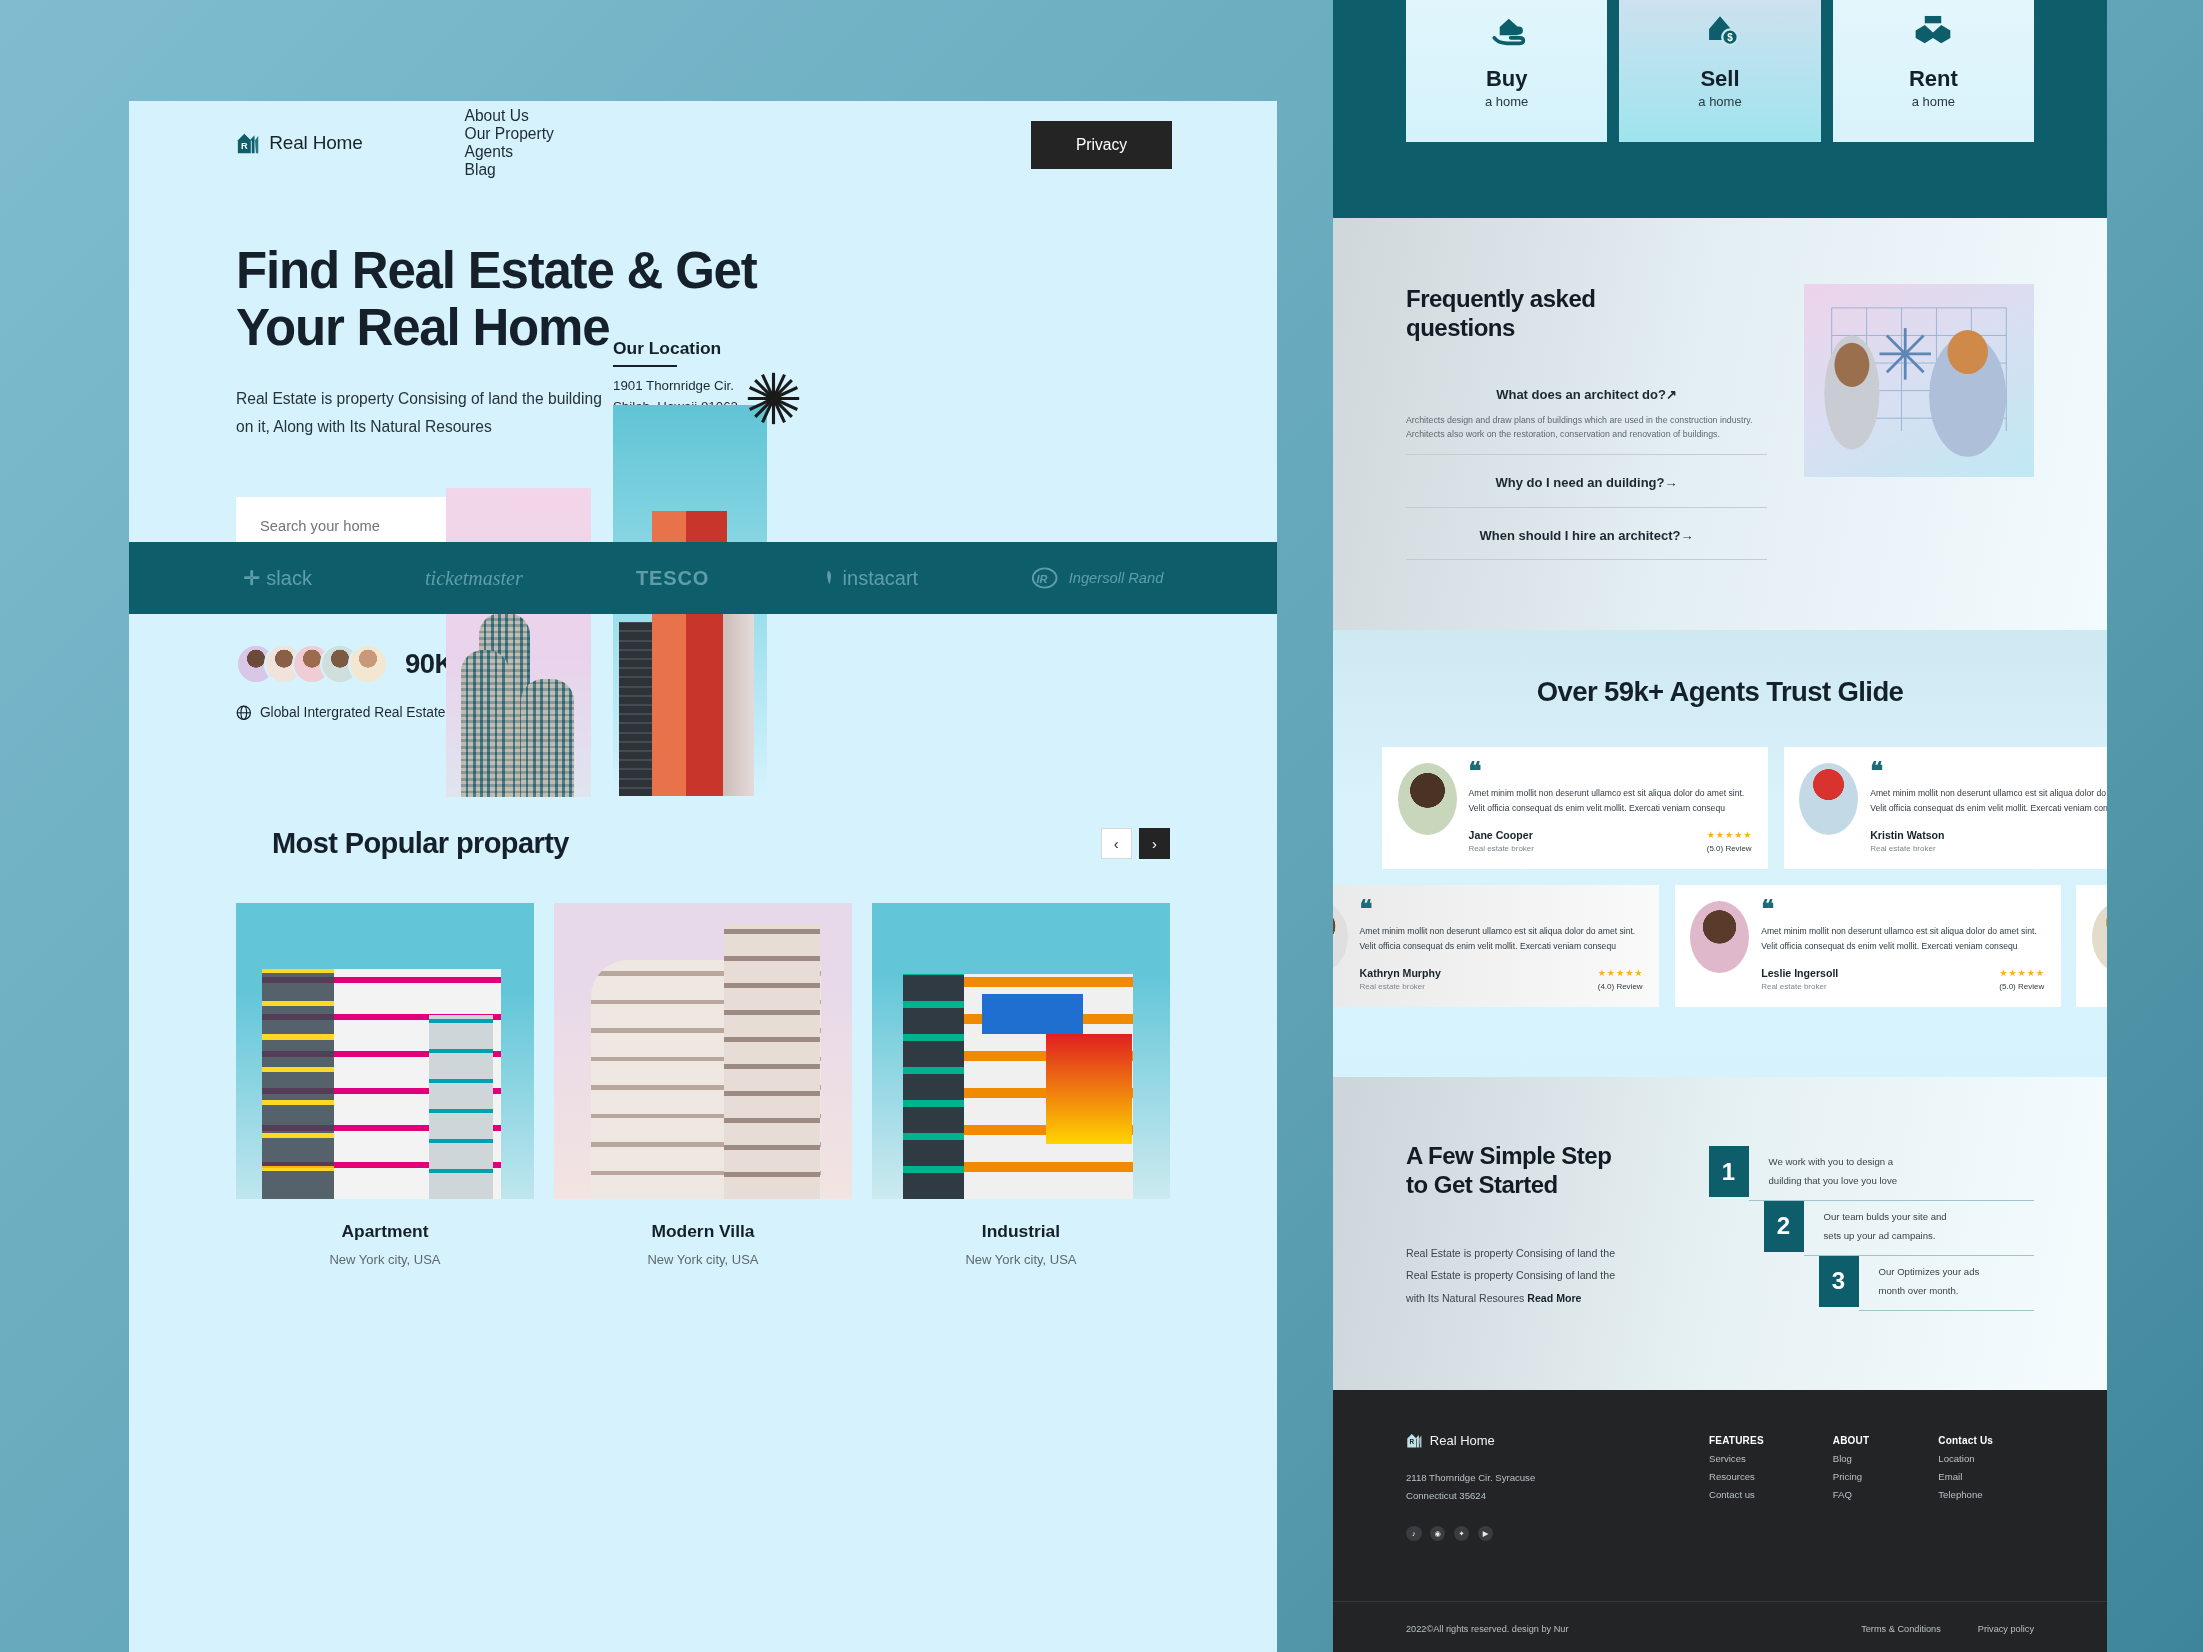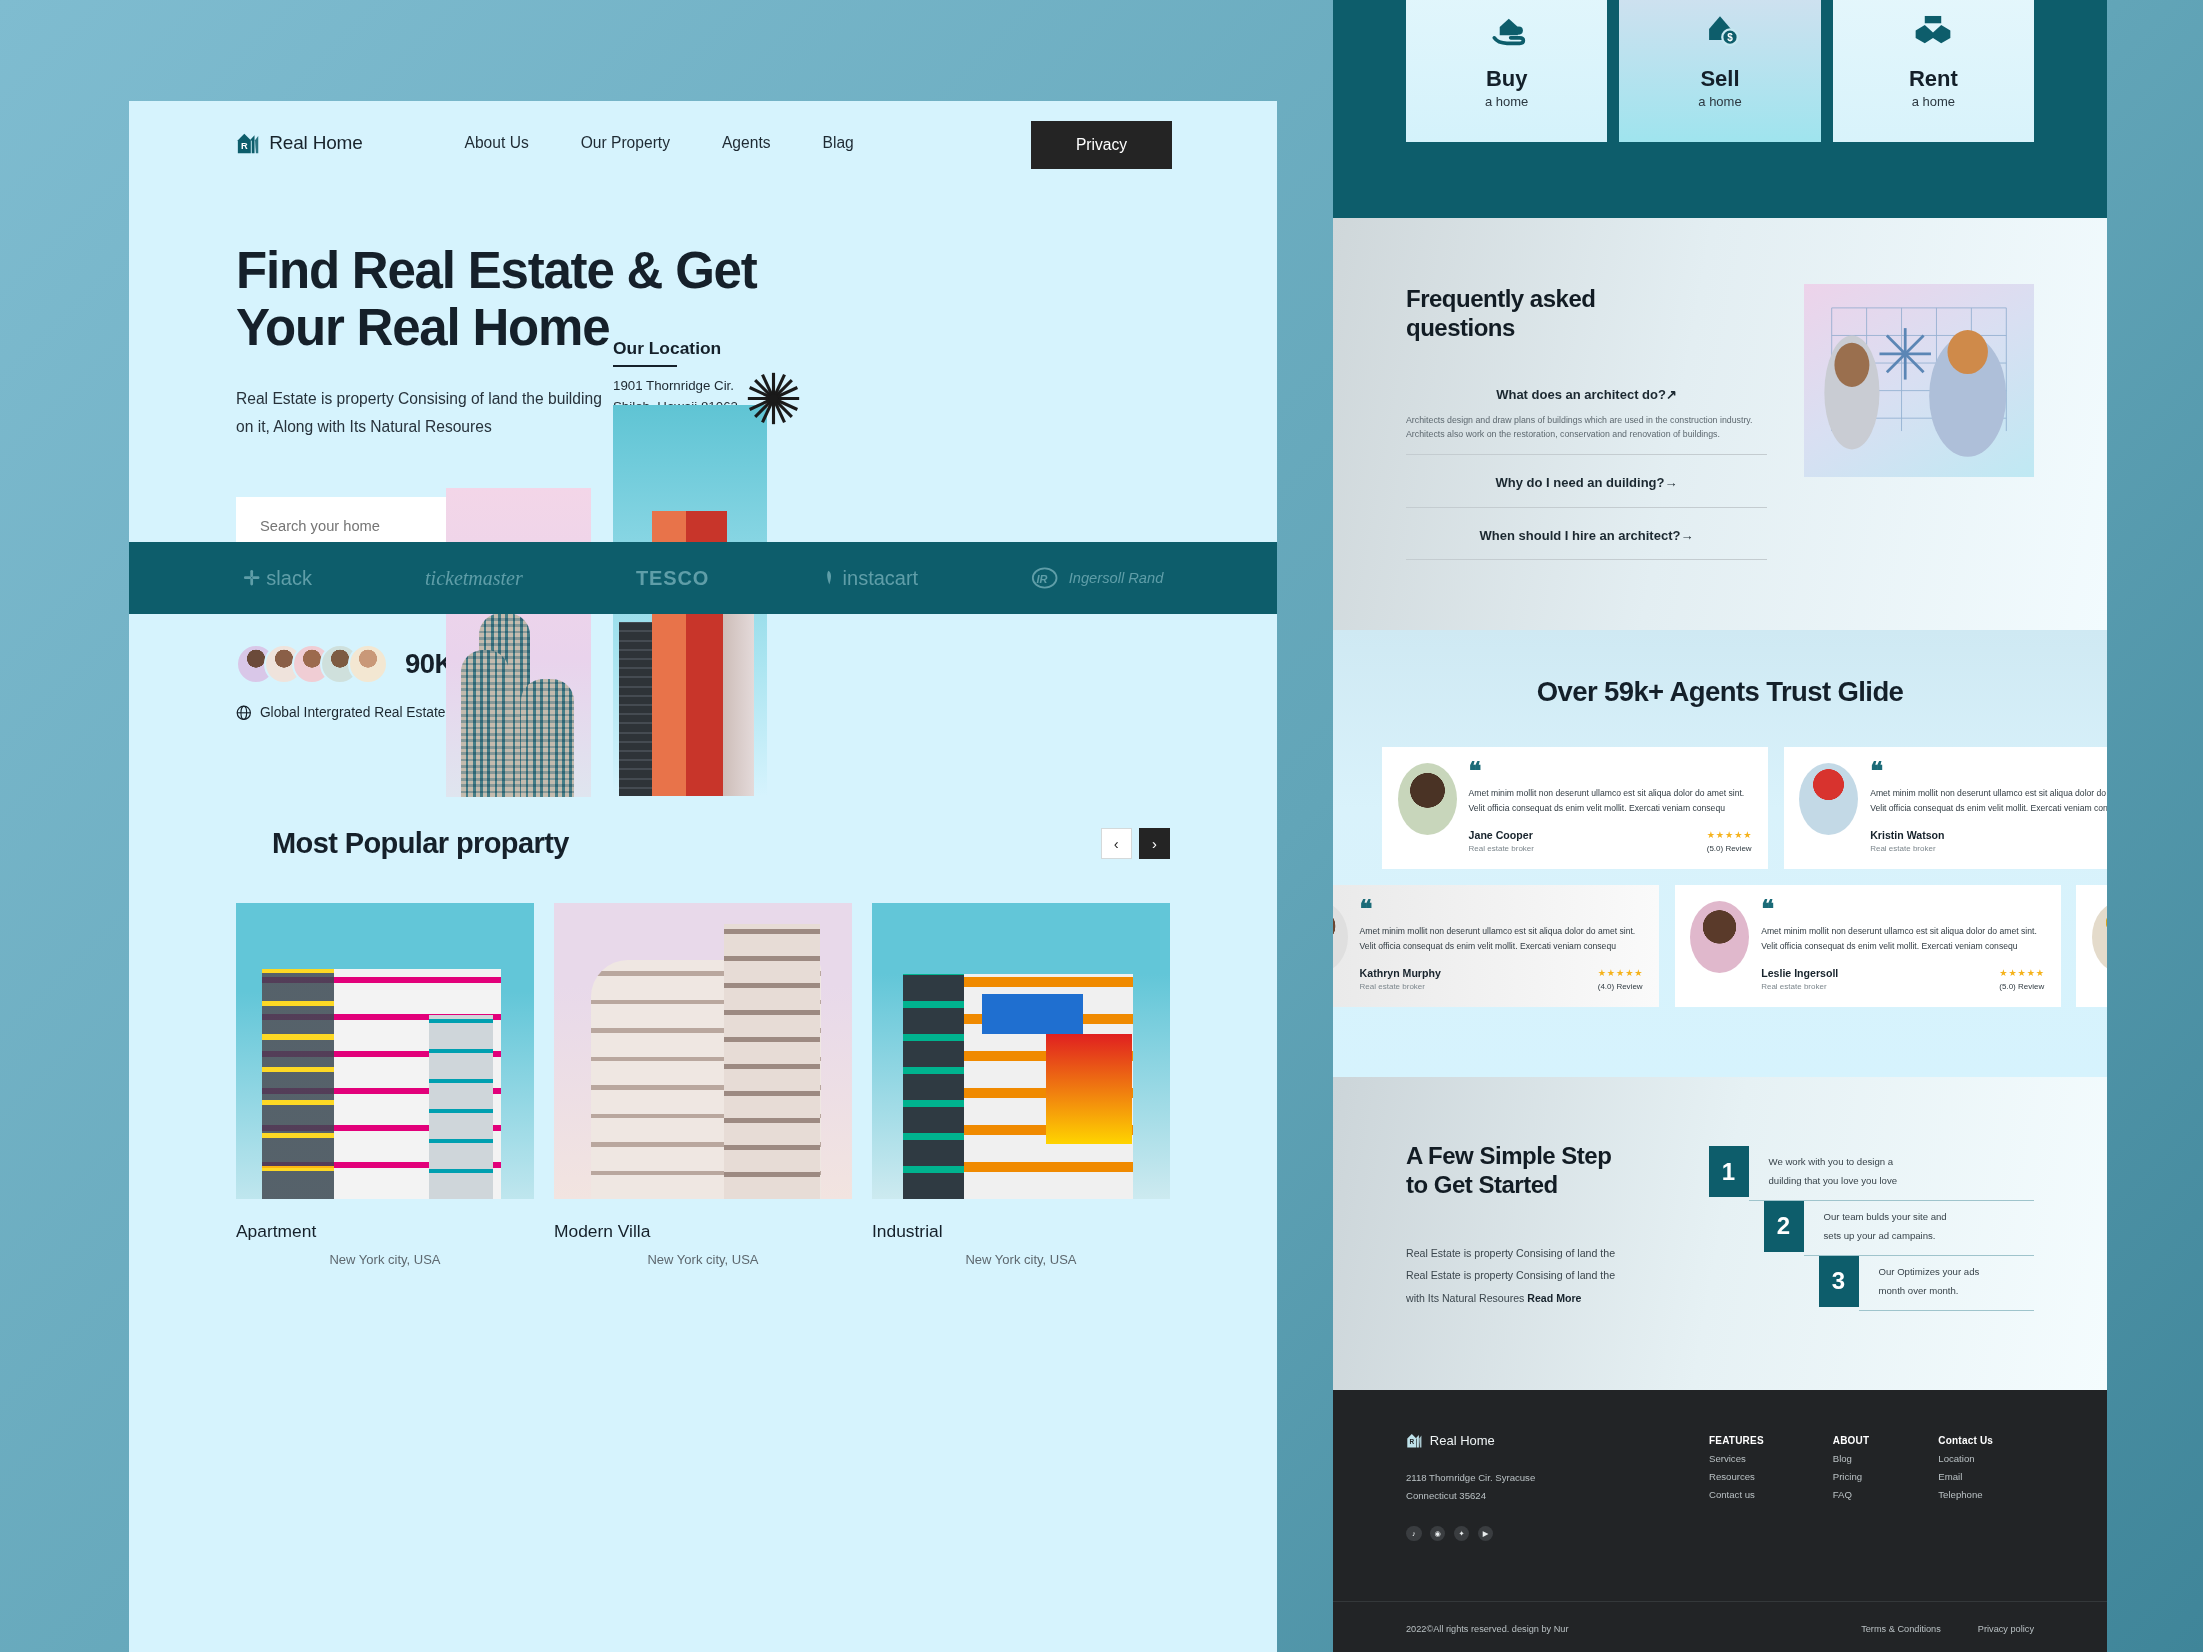--- a/index.html
+++ b/index.html
@@ -14,21 +14,21 @@
   #left-panel {
     position:absolute; left:129px; top:101px; width:1148px; height:1552px;
     background:#d6f3fd; overflow:hidden;
   }
 
   
   .hdr { display:flex; align-items:center; height:84px; padding:0 0 0 107px; position:relative; }
   .logo { display:flex; align-items:center; gap:8.3px; }
   .logo-mark { width:25px; height:25px; position:relative; }
   .logo-txt { font-size:19px; color:#18232b; letter-spacing:-0.2px; }
-  .nav { display:flex; gap:0; margin-left:102px; }
+  .nav { display:flex; gap:0; margin-left:102px;flex-direction:column; }
   .nav a { font-size:15.6px; color:#1e2a33; text-decoration:none; margin-right:52px; white-space:nowrap;}
   .btn-contact {
     position:absolute; right:105px; top:20px;
     width:141px; height:48px; background:#242424; color:#fff;
     font-size:15.6px; display:flex; align-items:center; justify-content:center;
     border:none; cursor:pointer;
   }
 
   
   .hero { position:relative; padding-left:107px; }
@@ -100,21 +100,21 @@
          font-size:14.7px; cursor:pointer; }
   .arr.lt{ background:#fff; color:#222; border:0.9px solid #d4d9da;}
   .arr.rt{ background:#242424; color:#fff; border:0.9px solid #242424;}
   .cards { display:flex; gap:20px; margin-top:43px; }
   .card { width:303px; }
   .card-img { height:296px; position:relative; overflow:hidden; }
   .ci1 { background:linear-gradient(180deg,#62c6d8 0 30%,#bfe6ee 100%); }
   .ci2 { background:linear-gradient(180deg,#e8d9ea 0 28%,#f2e4e0 100%); }
   .ci3 { background:linear-gradient(180deg,#62c6d8 0 24%,#cdeaf0 100%); }
   .bld { position:absolute; }
-  .card-name { text-align:left; font-size:17.4px; font-weight:400; color:#15202a; margin-top:22px;}
+  .card-name { text-align:center; font-size:17.4px; font-weight:700; color:#15202a; margin-top:22px;}
   .card-loc { text-align:center; font-size:13px; color:#5e686f; margin-top:10px;}
 
   
   #right-panel {
     position:absolute; left:1333px; top:0; width:774px; height:1653px; overflow:hidden;
   }
   .r-top { background:#0d5d6b; height:218px; position:relative; }
   .bsr { display:flex; gap:12px; padding:0 73px; position:absolute; top:-83px; width:100%; }
   .bsr-card { flex:1; height:225px; padding-top:84px; text-align:center; }
   .bsr-card.c1{ background:linear-gradient(180deg,#e8f8fc,#d4f2fb);}

